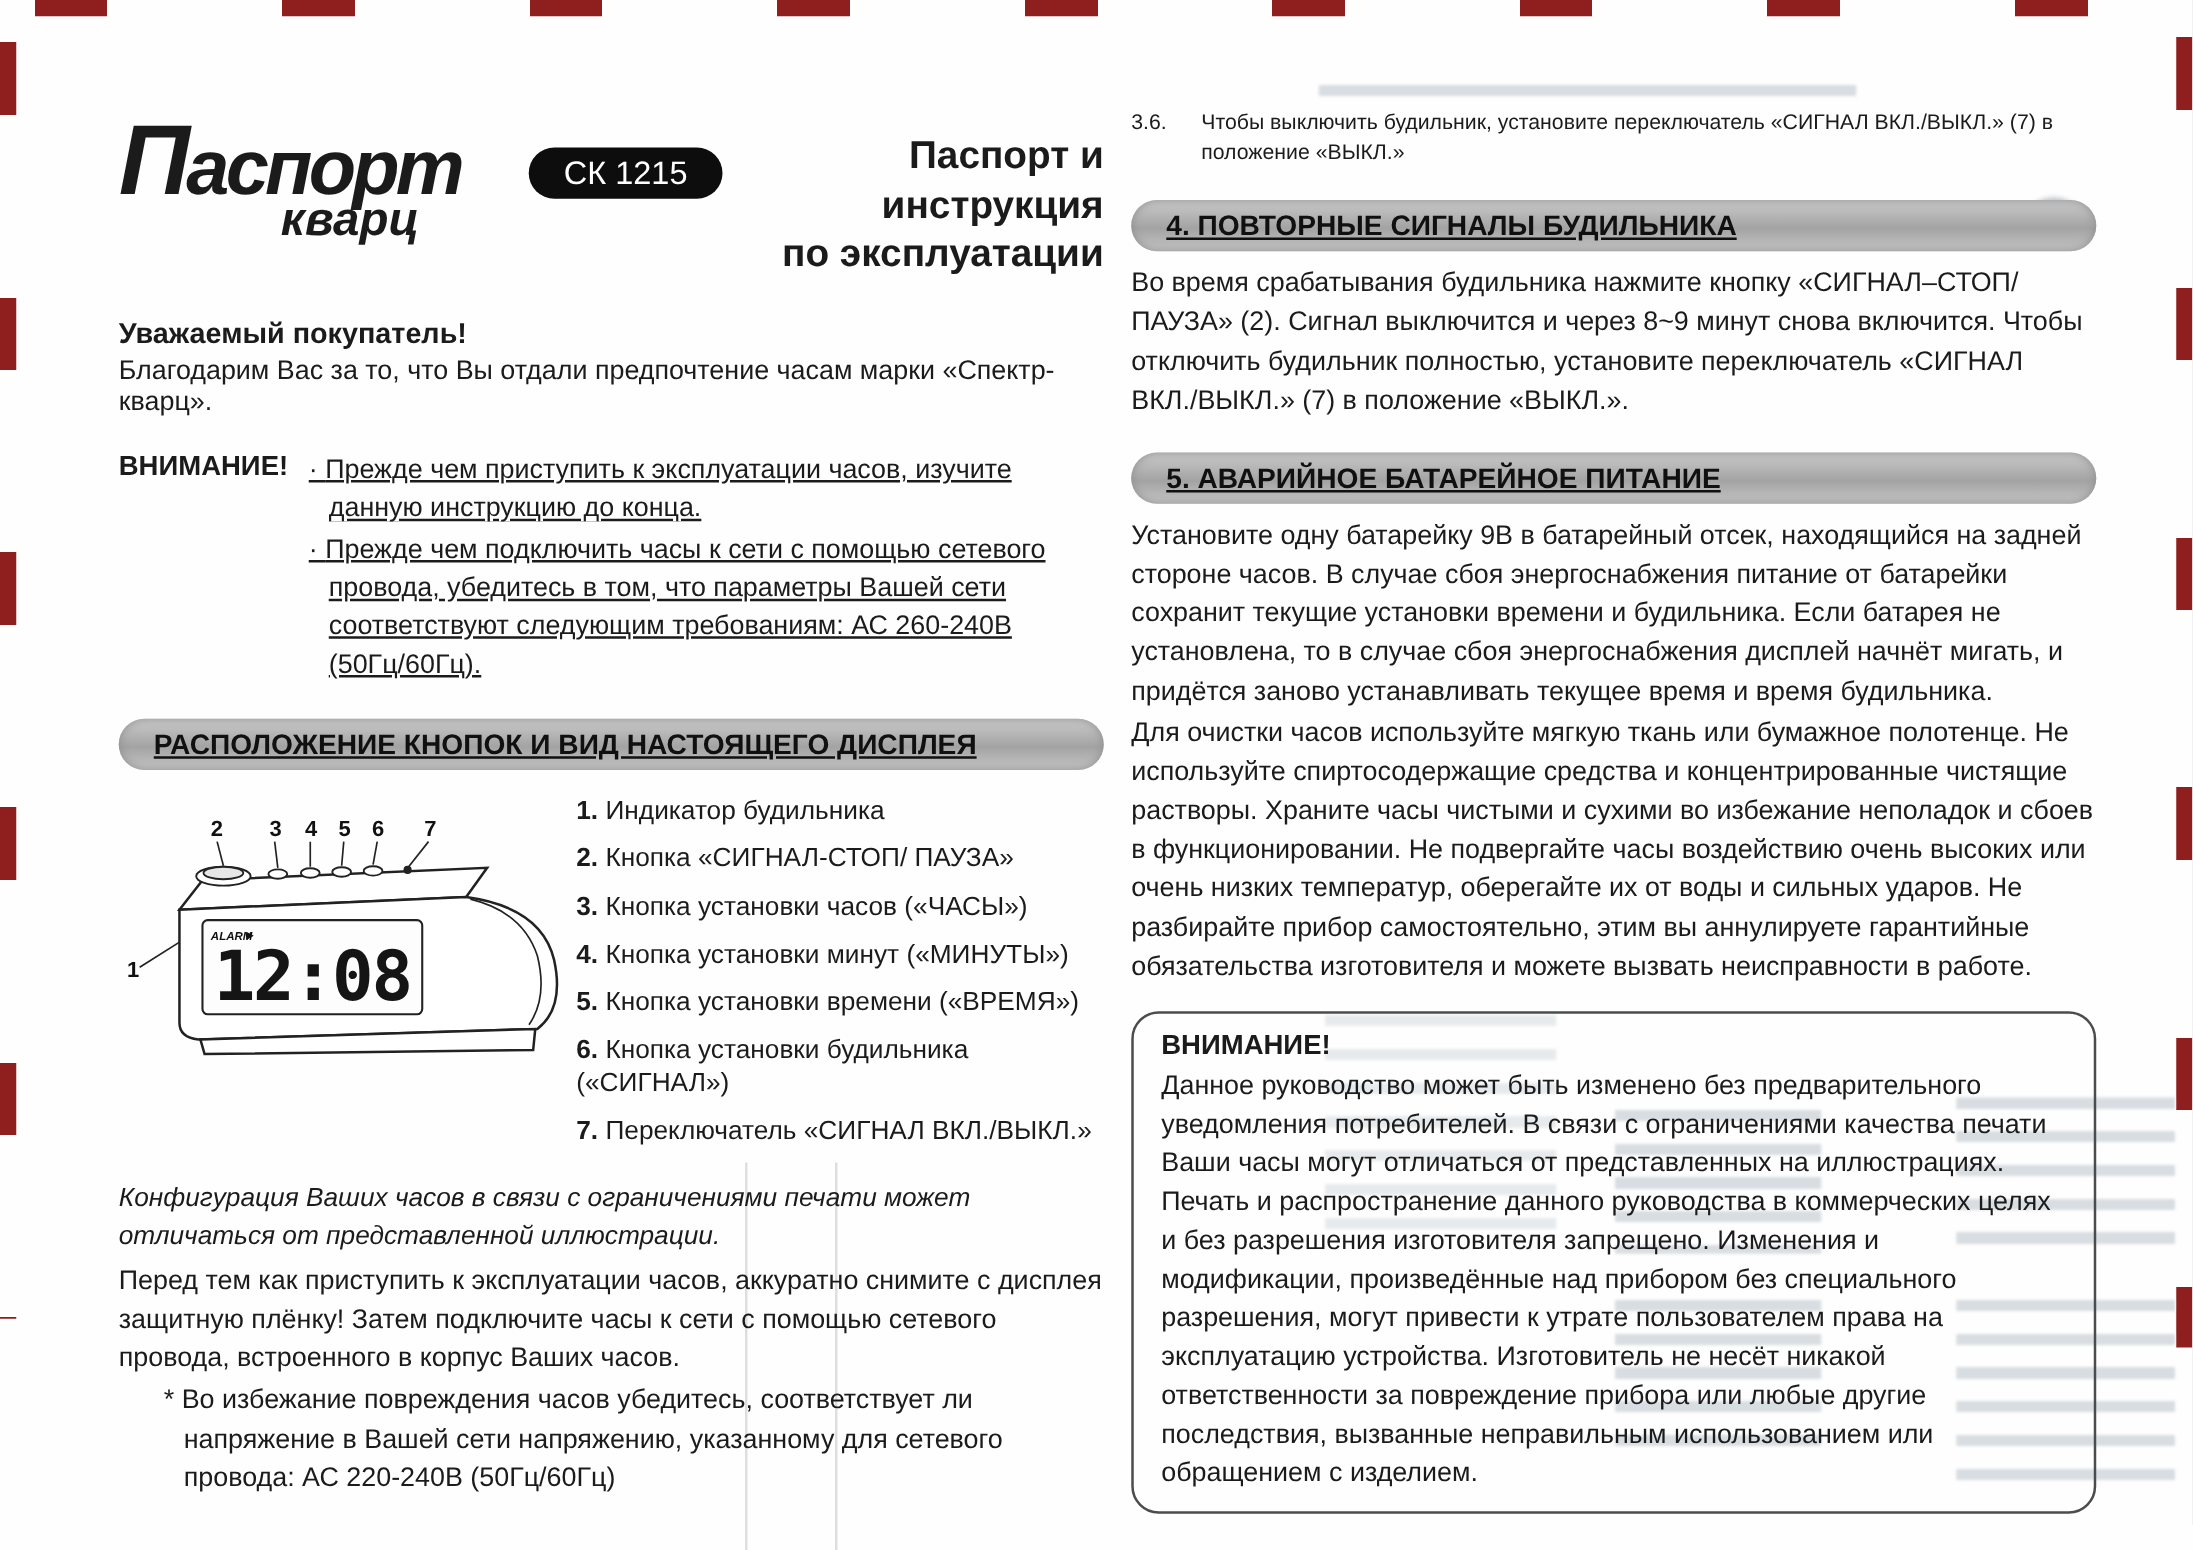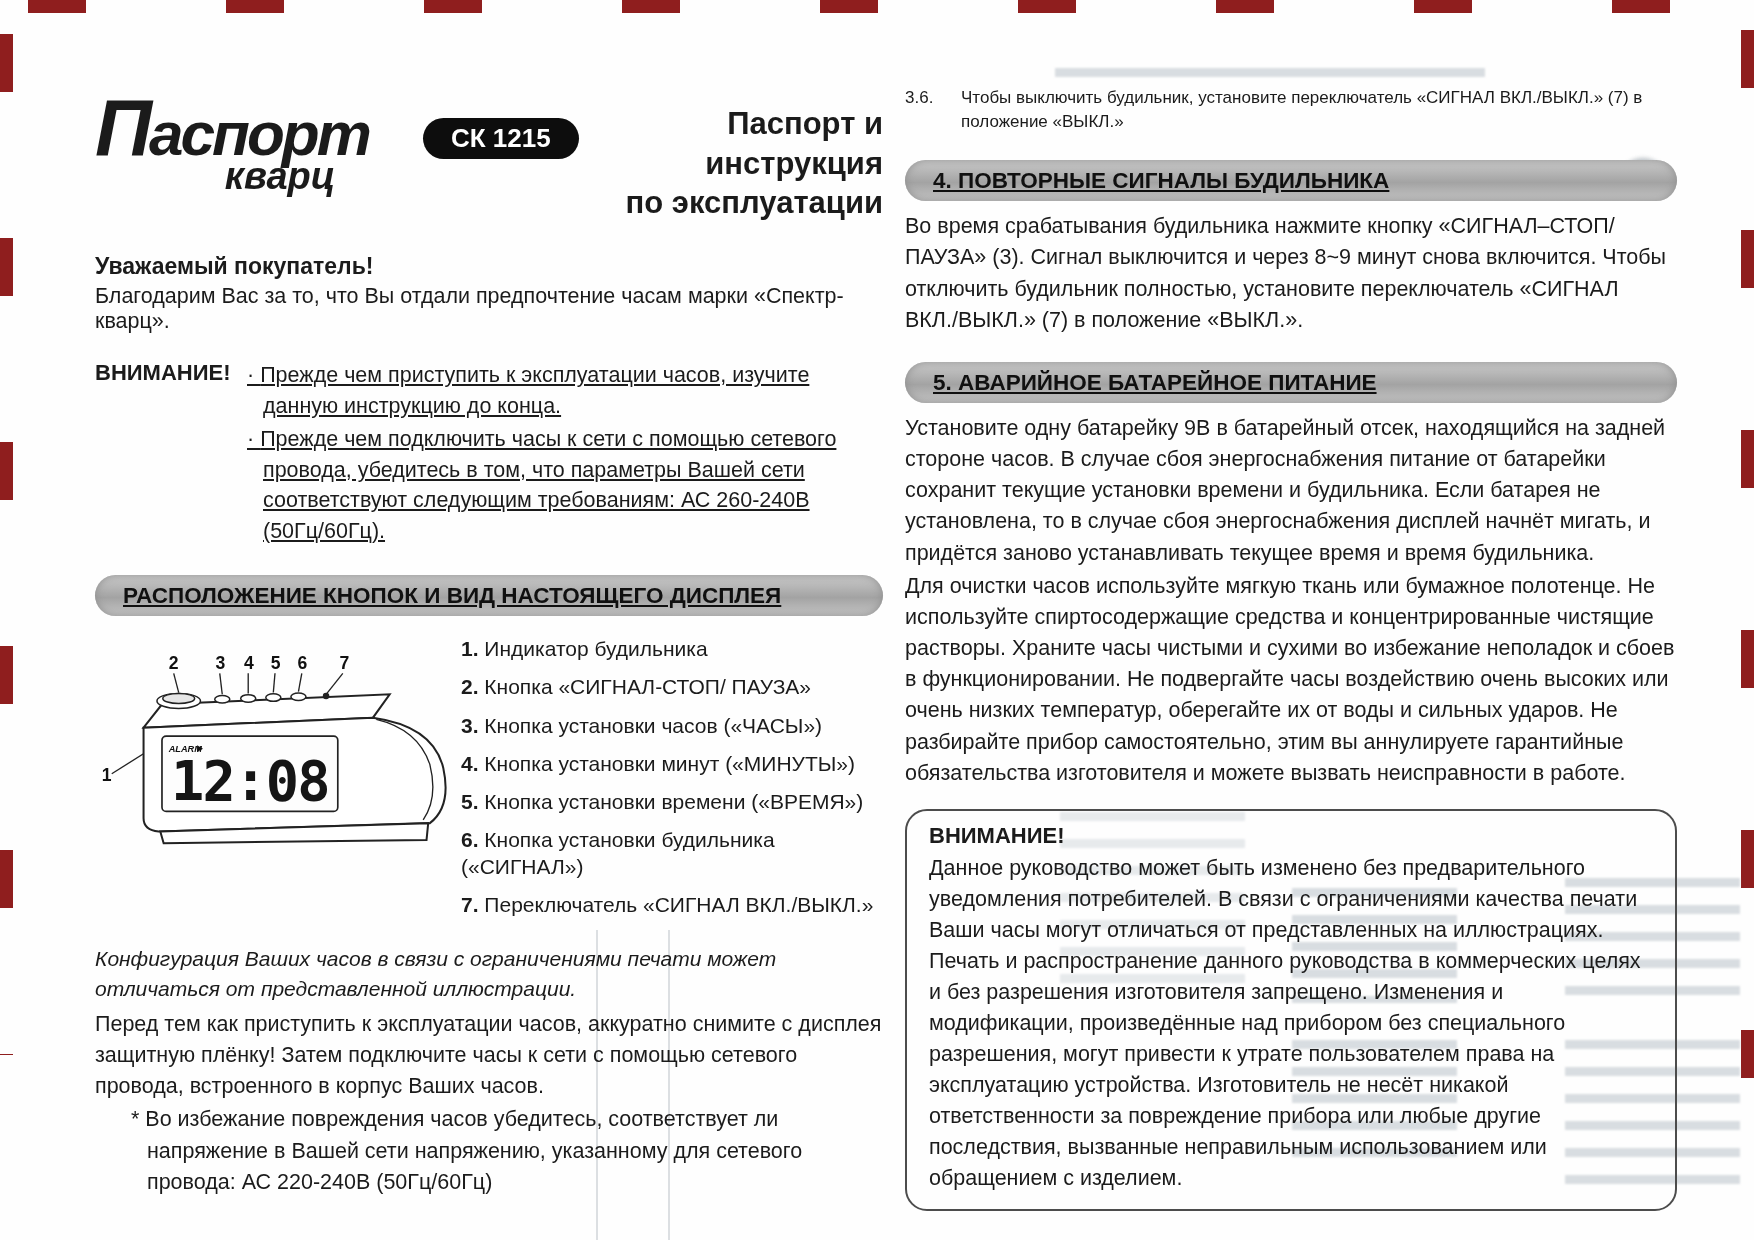--- a/index.html
+++ b/index.html
@@ -27,21 +27,21 @@
   .col-right{left:905px;top:84px;width:772px;}
 
   
   .brandrow{display:flex;align-items:flex-start;}
   .logo{width:300px;flex:none;line-height:1;}
   .logo-main{font-size:62px;font-weight:bold;font-style:italic;letter-spacing:-3px;}
   .logo-main::first-letter{font-size:1.28em;}
   .logo-sub{font-size:38px;font-weight:bold;font-style:italic;text-align:center;
     margin:-10px 0 0 70px;letter-spacing:0;}
   .badge{flex:none;margin:30px 0 0 28px;background:#0d0d0d;color:#fff;border-radius:26px;
-    padding:5px 28px;font-size:26px;font-weight:bold;}
+    padding:5px 28px;font-size:26px;font-weight:normal;}
   .doc-title{flex:1;text-align:right;font-size:31px;font-weight:bold;line-height:1.28;margin-top:16px;}
 
   .greet-title{font-weight:bold;font-size:23px;margin:30px 0 4px;}
   .greet-text{font-size:21.5px;margin:0;}
 
   .attn{display:flex;margin-top:26px;}
   .attn-label{font-weight:bold;font-size:22px;width:152px;flex:none;}
   .attn-items{flex:1;}
   .attn-items p{margin:0 0 3px;padding-left:16px;text-indent:-16px;font-size:21.5px;line-height:1.42;text-decoration:underline;}
   .attn-items p::before{content:"· ";}
@@ -180,21 +180,21 @@
   </div>
 
   <div class="col col-right">
 
     <div class="step" style="grid-template-columns:56px 1fr;">
       <span class="n">3.6.</span>
         <span>Чтобы выключить будильник, установите переключатель «СИГНАЛ ВКЛ./ВЫКЛ.» (7) в положение «ВЫКЛ.»</span>
     </div>
 
     <div class="secbar">4. ПОВТОРНЫЕ СИГНАЛЫ БУДИЛЬНИКА</div>
-    <p class="bodytext">Во время срабатывания будильника нажмите кнопку «СИГНАЛ–СТОП/ПАУЗА» (3). Сигнал выключится и через 8~9 минут снова включится. Чтобы отключить будильник полностью, установите переключатель «СИГНАЛ ВКЛ./ВЫКЛ.» (7) в положение «ВЫКЛ.».</p>
+    <p class="bodytext">Во время срабатывания будильника нажмите кнопку «СИГНАЛ–СТОП/ПАУЗА» (2). Сигнал выключится и через 8~9 минут снова включится. Чтобы отключить будильник полностью, установите переключатель «СИГНАЛ ВКЛ./ВЫКЛ.» (7) в положение «ВЫКЛ.».</p>
 
     <div class="secbar">5. АВАРИЙНОЕ БАТАРЕЙНОЕ ПИТАНИЕ</div>
     <p class="bodytext">Установите одну батарейку 9В в батарейный отсек, находящийся на задней стороне часов. В случае сбоя энергоснабжения питание от батарейки сохранит текущие установки времени и будильника. Если батарея не установлена, то в случае сбоя энергоснабжения дисплей начнёт мигать, и придётся заново устанавливать текущее время и время будильника.</p>
 
     <p class="bodytext">Для очистки часов используйте мягкую ткань или бумажное полотенце. Не используйте спиртосодержащие средства и концентрированные чистящие растворы. Храните часы чистыми и сухими во избежание неполадок и сбоев в функционировании. Не подвергайте часы воздействию очень высоких или очень низких температур, оберегайте их от воды и сильных ударов. Не разбирайте прибор самостоятельно, этим вы аннулируете гарантийные обязательства изготовителя и можете вызвать неисправности в работе.</p>
 
     <div class="warnbox">
       <p class="warn-title">ВНИМАНИЕ!</p>
       <p class="warn-text">Данное руководство может быть изменено без предварительного уведомления потребителей. В связи с ограничениями качества печати Ваши часы могут отличаться от представленных на иллюстрациях. Печать и распространение данного руководства в коммерческих целях и без разрешения изготовителя запрещено. Изменения и модификации, произведённые над прибором без специального разрешения, могут привести к утрате пользователем права на эксплуатацию устройства. Изготовитель не несёт никакой ответственности за повреждение прибора или любые другие последствия, вызванные неправильным использованием или обращением с изделием.</p>
     </div>

